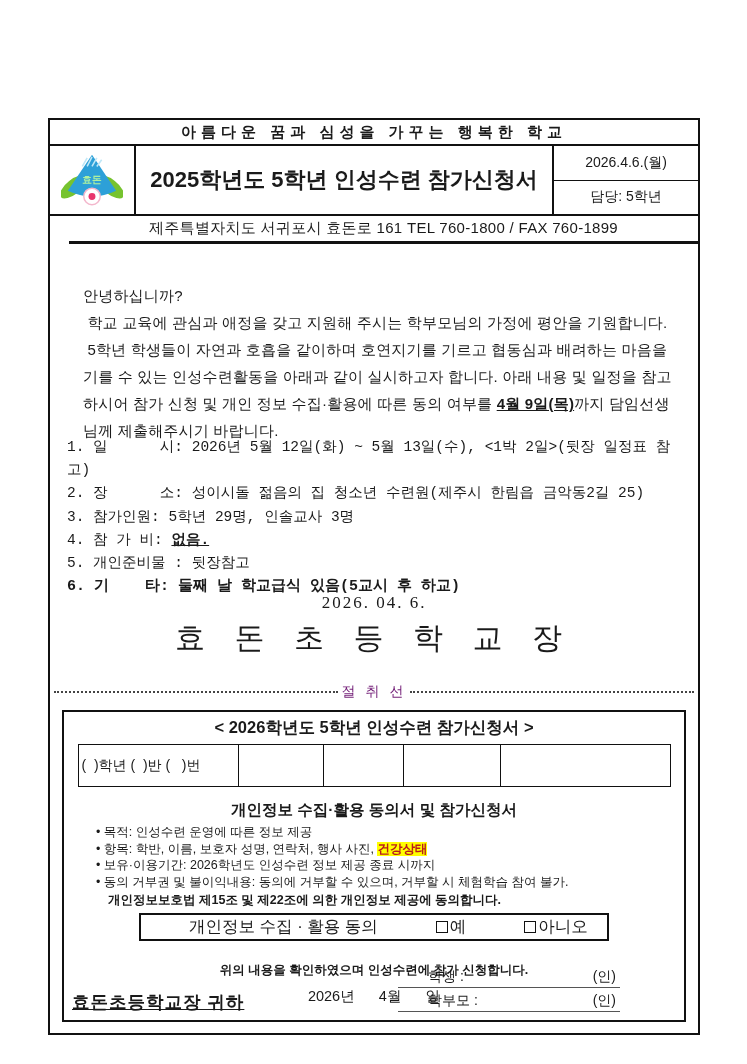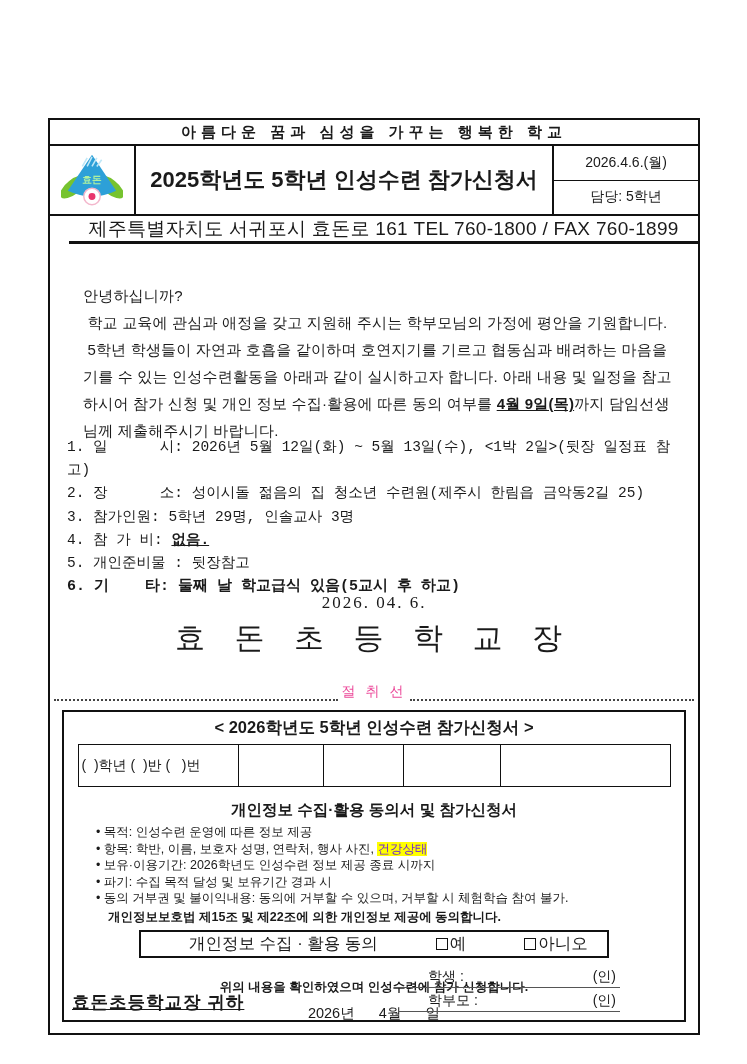--- a/index.html
+++ b/index.html
@@ -33,21 +33,21 @@
     font-weight:bold; font-size:22px; letter-spacing:0px;
   }
   .meta-cell { width:146px; border-left:2px solid #111; display:flex; flex-direction:column;text-align:center; }
   .meta-top, .meta-bottom {
     flex:1; display:flex; align-items:center; justify-content:center; font-size:14px;
   }
   .meta-top { border-bottom:1.5px solid #111; }
   .address-row {
     height:28px; border-bottom:3px solid #111;
     display:flex; align-items:center; justify-content:center;
-    font-size:19px; letter-spacing:0.3px;margin-left:19px;
+    font-size:15px; letter-spacing:0.3px;margin-left:19px;
   }
 
   
   .letter {
     position:absolute; left:33px; right:15px; top:162px;
     font-size:15px; line-height:27px; letter-spacing:0.2px;
   }
   .letter p { white-space:pre-wrap; }
   .deadline { font-weight:bold; text-decoration:underline; }
 
@@ -65,21 +65,21 @@
     font-family:"Liberation Serif", serif; font-size:17px; letter-spacing:2px;
   }
   .principal {
     position:absolute; left:0; right:0; top:498px; text-align:center;
     font-family:"Liberation Serif", serif; font-size:30px; letter-spacing:11px;
   }
 
   
   .cutline {
     position:absolute; left:4px; right:4px; top:563px;
-    display:flex; align-items:flex-end; font-size:14px; color:#ec4899;
+    display:flex; align-items:center; font-size:14px; color:#701a75;
   }
   .cutline .dots { flex:1; border-top:2px dotted #444; height:0; }
   .cutline .cut-label { margin:0 4px; letter-spacing:3px; white-space:nowrap; }
 
   
   .bottom-box {
     position:absolute; left:12px; right:12px; top:590px; height:312px;
     border:2.5px solid #111; padding-top:5px;
   }
   .app-title { text-align:center; font-weight:bold; font-size:16.5px; }
@@ -88,21 +88,21 @@
     border-collapse:collapse; margin:5px auto 0; width:592px; table-layout:fixed;
   }
   table.app-table th, table.app-table td { border:1.8px solid #111; }
   table.app-table th { font-size:14px; font-weight:bold; height:25px; padding:0 2px; }
   table.app-table td { height:42px; font-size:14px; padding:0 3px; white-space:pre-wrap; }
   .c1{width:160px;} .c2{width:85px;} .c3{width:80px;} .c4{width:97px;} .c5{width:170px;}
 
   .consent-title { text-align:center; font-weight:bold; font-size:15.5px; margin-top:13px; }
   .bullets { margin:3px 0 0 32px; font-size:12.5px; line-height:16.6px; }
   .bullets div { white-space:pre-wrap; }
-  .hl { background:#ffff00; color:#6d28d9; font-weight:normal; }
+  .hl { background:#ffff00; color:#b91c1c; font-weight:bold; }
   .law-line { margin:2px 0 0 44px; font-weight:bold; font-size:12.5px; }
 
   .consent-box {
     width:470px; margin:4px auto 0; border:2px solid #111; height:28px;
     display:flex; align-items:center; justify-content:flex-start; font-size:16.5px;
   }
   .consent-box .consent-label { margin-left:48px; }
   .consent-choice { display:flex; align-items:center; margin-left:58px; }
   .checkbox {
     width:12px; height:12px; border:1.5px solid #111; display:inline-block; margin-right:2px;
@@ -196,21 +196,20 @@
         </tr>
       </tbody>
         </table>
 
       <div class="consent-title">개인정보 수집·활용 동의서 및 참가신청서</div>
 
       <div class="bullets">
         <div><span>• 목적: 인성수련 운영에 따른 정보 제공</span><span class="hl"></span></div>
         <div><span>• 항목: 학반, 이름, 보호자 성명, 연락처, 행사 사진, </span><span class="hl">건강상태</span></div>
         <div><span>• 보유·이용기간: 2026학년도 인성수련 정보 제공 종료 시까지</span><span class="hl"></span></div>
-        <div><span>• 파기: 수집 목적 달성 및 보유기간 경과 시</span><span class="hl"></span></div>
         <div><span>• 동의 거부권 및 불이익내용: 동의에 거부할 수 있으며, 거부할 시 체험학습 참여 불가.</span><span class="hl"></span></div>
       </div>
 
       <div class="law-line">개인정보보호법 제15조 및 제22조에 의한 개인정보 제공에 동의합니다.</div>
 
       <div class="consent-box">
         <span class="consent-label">개인정보 수집 · 활용 동의</span>
         <span class="consent-choice">
           <span class="checkbox"></span>
           <span>예</span>

